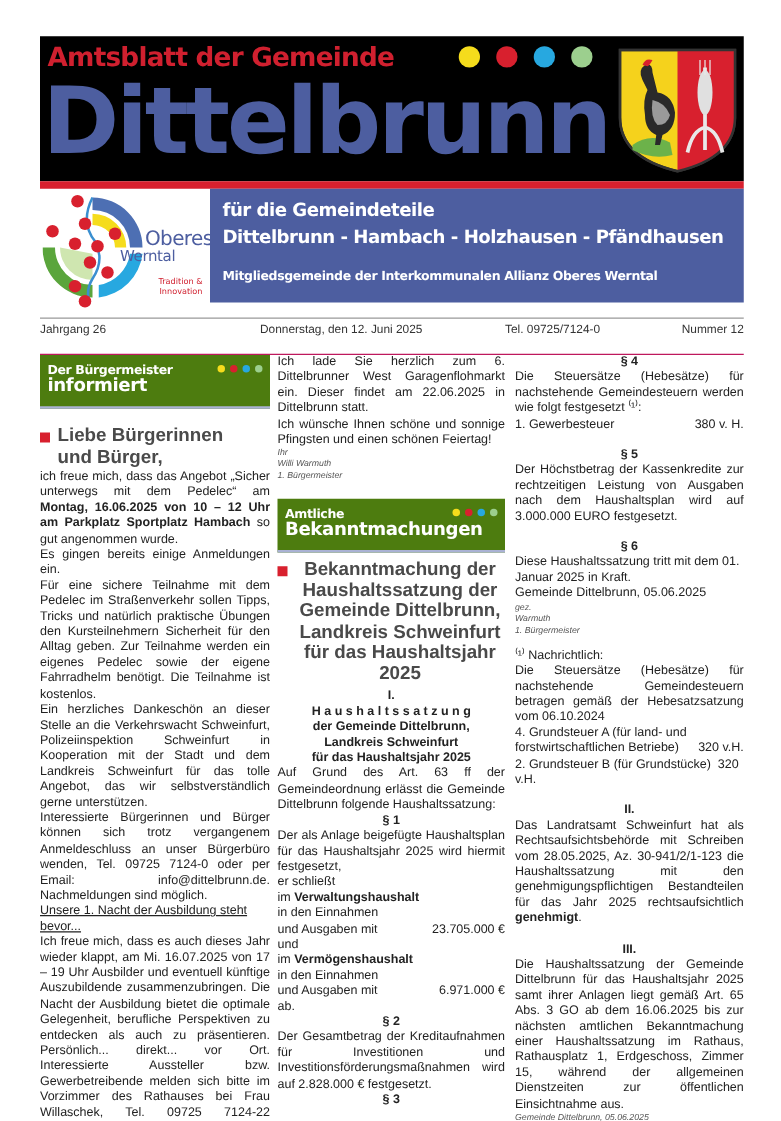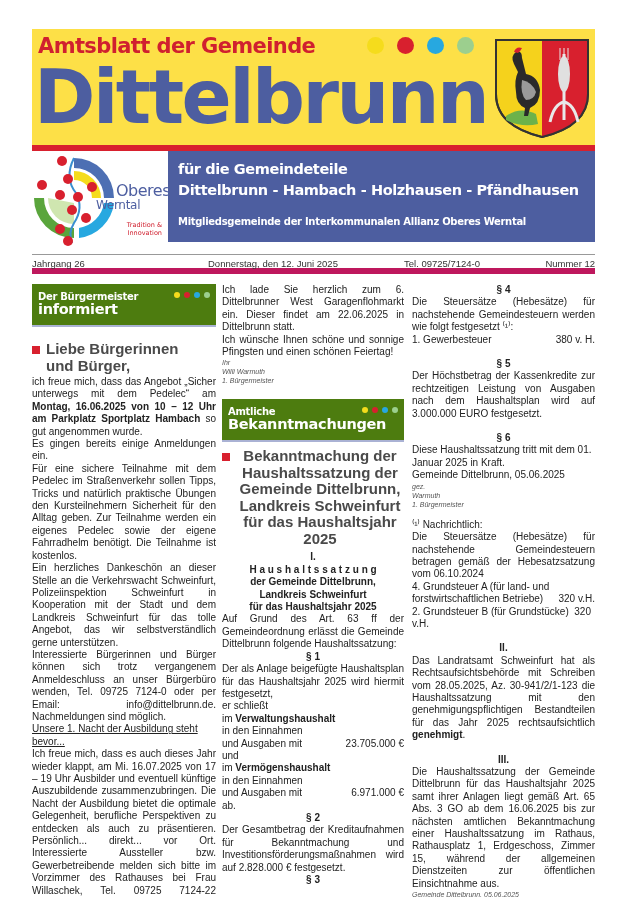--- a/index.html
+++ b/index.html
@@ -2,21 +2,21 @@
 <html><head>
 <meta charset="utf-8">
 <style>
   * { margin: 0; padding: 0; box-sizing: border-box; }
   html, body { width: 625px; height: 897px; background: #ffffff; overflow: hidden; }
   body { font-family: "Liberation Sans", sans-serif; color: #222; position: relative; }
 
   
   .masthead {
     position: absolute; left: 32px; top: 29px; width: 563px; height: 116px;
-    background: #fde047;
+    background: #000000;
   }
   .masthead-sub {
     position: absolute; left: 6px; top: 5px;
     font-family: "DejaVu Sans", sans-serif; font-weight: bold;
     font-size: 21px; color: #d0202f; letter-spacing: -0.6px;
   }
   .masthead-title {
     position: absolute; left: 2px; top: 28px;
     font-family: "DejaVu Sans", sans-serif; font-weight: bold;
     font-size: 74px; line-height: 80px; color: #4d5ea0; letter-spacing: -2.5px;
@@ -43,22 +43,22 @@
   .blue-banner {
     position: absolute; left: 168px; top: 151px; width: 427px; height: 91px;
     background: #4d5ea0; color: #fff; font-family: "DejaVu Sans", sans-serif;
   }
   .blue-banner .line1 { position: absolute; left: 10px; top: 10px; font-size: 14.5px; font-weight: bold; letter-spacing: -0.4px; }
   .blue-banner .line2 { position: absolute; left: 10px; top: 31px; font-size: 14.5px; font-weight: bold; letter-spacing: -0.4px; }
   .blue-banner .line3 { position: absolute; left: 10px; top: 65px; font-size: 10px; font-weight: bold; letter-spacing: -0.3px; }
 
   
   .info-bar {
-    position: absolute; left: 32px; top: 254px; width: 563px; height: 20px;
-    border-top: 1px solid #999; border-bottom: 6px solid #be185d;
+    position: absolute; left: 32px; top: 254px; width: 563px; height: 30px;
+    border-top: 1px solid #999; border-bottom: 1px solid #be185d;
     font-size: 9.5px; color: #333;
   }
   .info-bar span { position: absolute; top: 3px; }
 
   
   .col { position: absolute; top: 284px; font-size: 10px; line-height: 12.4px; color: #222; }
   .col1 { left: 32px; width: 184px; }
   .col2 { left: 222px; width: 182px; }
   .col3 { left: 412px; width: 183px; }
   .just { text-align: justify; }
@@ -223,21 +223,21 @@
     </div>
   <div>und</div>
   <div><span>im </span><span class="b">Vermögenshaushalt</span></div>
   <div>in den Einnahmen</div>
   <div class="row">
       <span>und Ausgaben mit</span>
       <span>6.971.000 €</span>
     </div>
   <div>ab.</div>
   <div class="center b">§ 2</div>
-  <p class="para just">Der Gesamtbetrag der Kreditaufnahmen für Bekanntmachung und Investitionsförderungsmaßnahmen wird auf 2.828.000 € festgesetzt.</p>
+  <p class="para just">Der Gesamtbetrag der Kreditaufnahmen für Investitionen und Investitionsförderungsmaßnahmen wird auf 2.828.000 € festgesetzt.</p>
   <div class="center b">§ 3</div>
 
 </div>
 
 <div class="col col3">
   <div class="center b">§ 4</div>
   <p class="para just">Die Steuersätze (Hebesätze) für nachstehende Gemeindesteuern werden wie folgt festgesetzt ⁽¹⁾:</p>
   <div class="row">
       <span>1. Gewerbesteuer</span>
       <span>380 v. H.</span>

